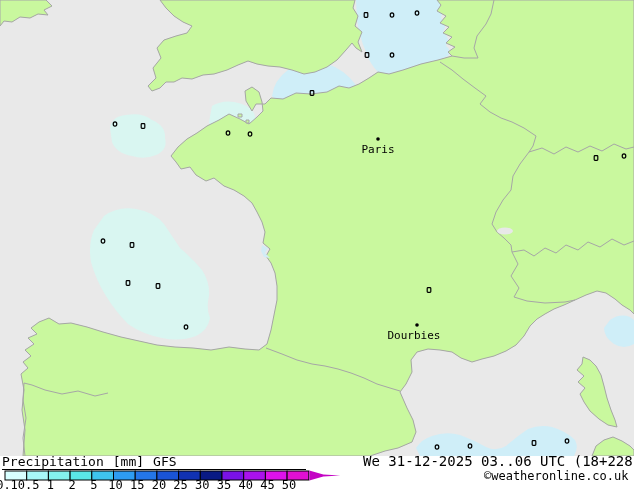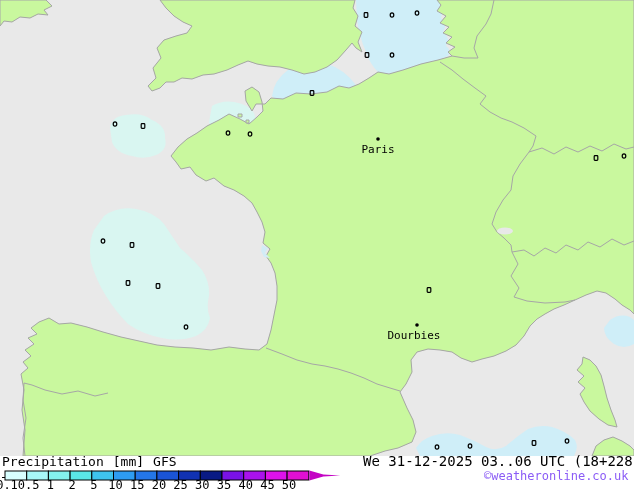--- a/index.html
+++ b/index.html
@@ -7,21 +7,21 @@
   .map-area{position:absolute;left:0;top:0;width:634px;height:456px;}
   .map-area svg{display:block;}
   
   .land{fill:var(--land);}
   .land-stroke{fill:none;stroke:var(--outline);stroke-width:1;stroke-linejoin:round;}
   .border{fill:none;stroke:var(--outline);stroke-width:1;stroke-linejoin:round;}
   .precip-pale{fill:var(--precip-pale);}
   .precip-blue{fill:var(--precip-blue);}
   .footer{position:absolute;left:0;top:456px;width:634px;height:34px;background:#ffffff;}
   .legend-title{position:absolute;left:2px;top:-2px;width:304px;font-size:13px;line-height:15px;
-    color:#000;border-bottom:1px solid #000;padding-bottom:8px;white-space:pre;}
+    color:#000;border-bottom:1px solid #000;padding-bottom:0px;white-space:pre;}
   .lt-model{margin-left:9px;}
   .lt-unit{margin-left:9px;}
   #legend-bar{position:absolute;left:0;top:14px;}
   .datetime{position:absolute;top:-2px;left:363px;width:275px;font-size:14px;line-height:14px;
     color:#000;white-space:pre;letter-spacing:0px;}
   .copyright{position:absolute;top:13px;left:484px;font-size:12px;line-height:14px;white-space:pre;}
 </style>
 </head>
 <body>
 
@@ -138,16 +138,16 @@
         <text x="224" y="19" text-anchor="middle" font-size="12px" font-family="&quot;DejaVu Sans Mono&quot;, monospace" fill="#000">35</text>
         <rect x="243.7" y="1" width="21.7" height="9" fill="#aa12ec" stroke="#000" stroke-width="1"></rect>
         <text x="245.7" y="19" text-anchor="middle" font-size="12px" font-family="&quot;DejaVu Sans Mono&quot;, monospace" fill="#000">40</text>
         <rect x="265.4" y="1" width="21.7" height="9" fill="#de12ea" stroke="#000" stroke-width="1"></rect>
         <text x="267.4" y="19" text-anchor="middle" font-size="12px" font-family="&quot;DejaVu Sans Mono&quot;, monospace" fill="#000">45</text>
         <rect x="287.09999999999997" y="1" width="21.7" height="9" fill="#e210d2" stroke="#000" stroke-width="1"></rect>
         <text x="289.09999999999997" y="19" text-anchor="middle" font-size="12px" font-family="&quot;DejaVu Sans Mono&quot;, monospace" fill="#000">50</text>
         <polygon points="309.3,0.5 309.3,10.5 323.3,6.5 340.3,5.5 323.3,4.5" fill="#c404c4"></polygon>
       </svg>
     <div class="datetime">We 31-12-2025 03..06 UTC (18+228</div>
-    <div class="copyright" style="color: #8b5cf6;">©weatheronline.co.uk</div>
+    <div class="copyright" style="color: #000000;">©weatheronline.co.uk</div>
   </div>
 
 </div>
 
 </body></html>

